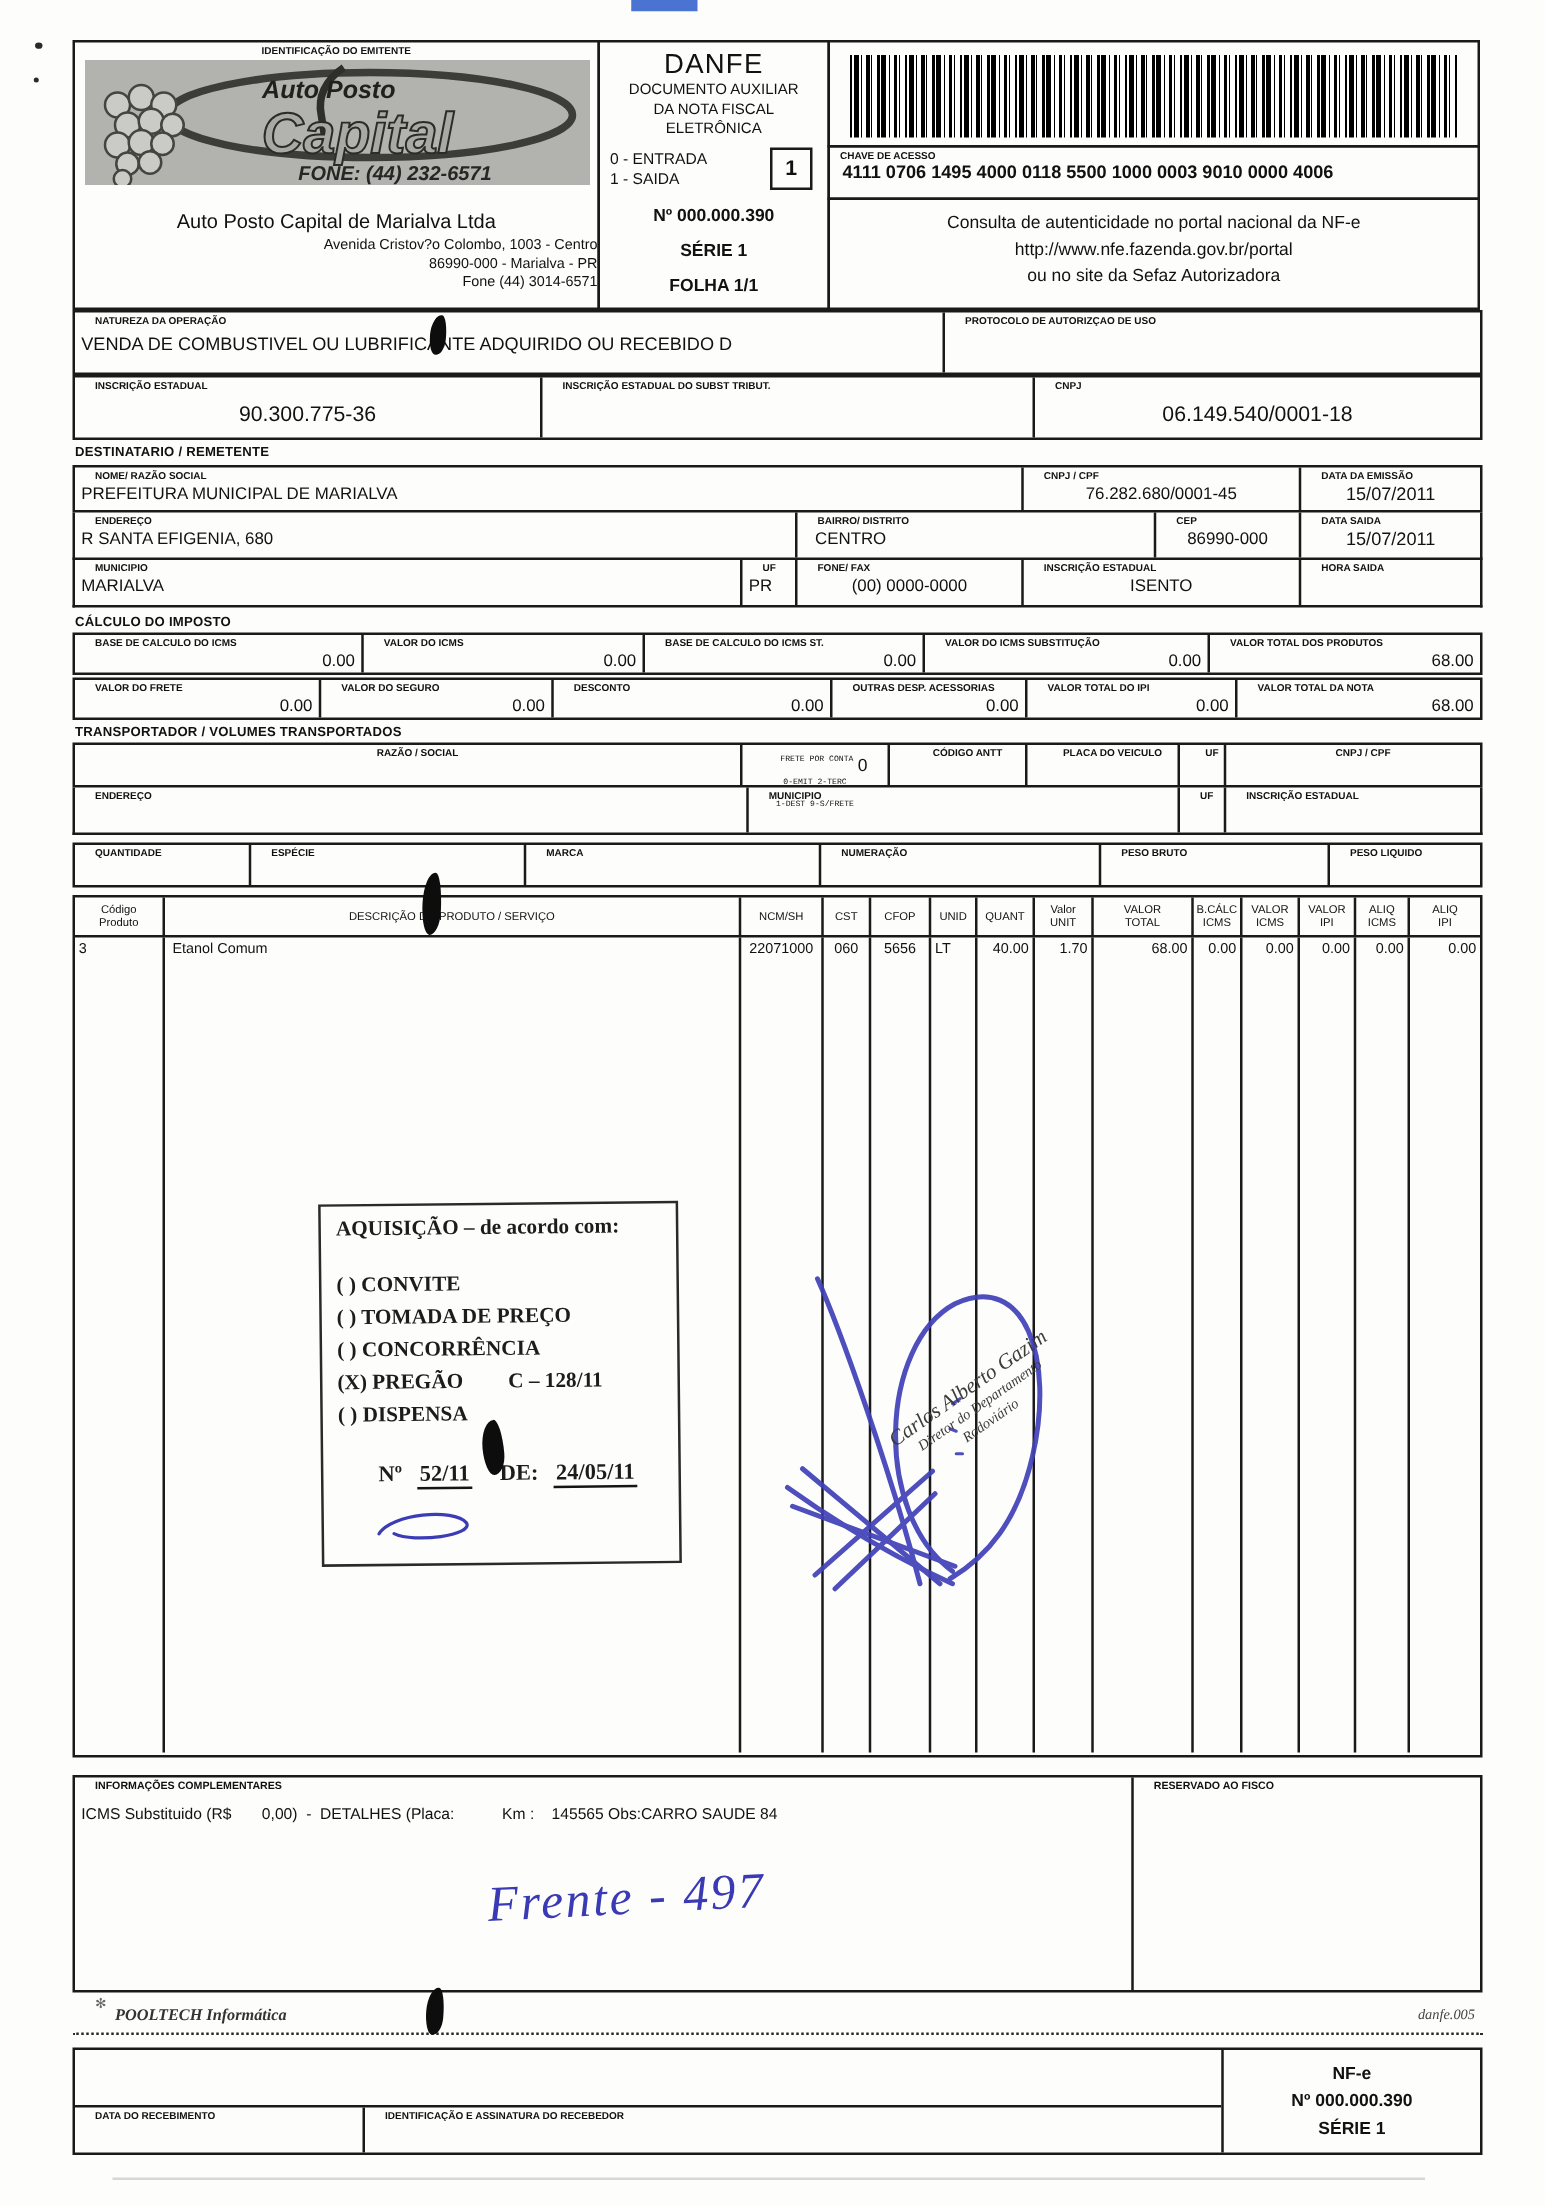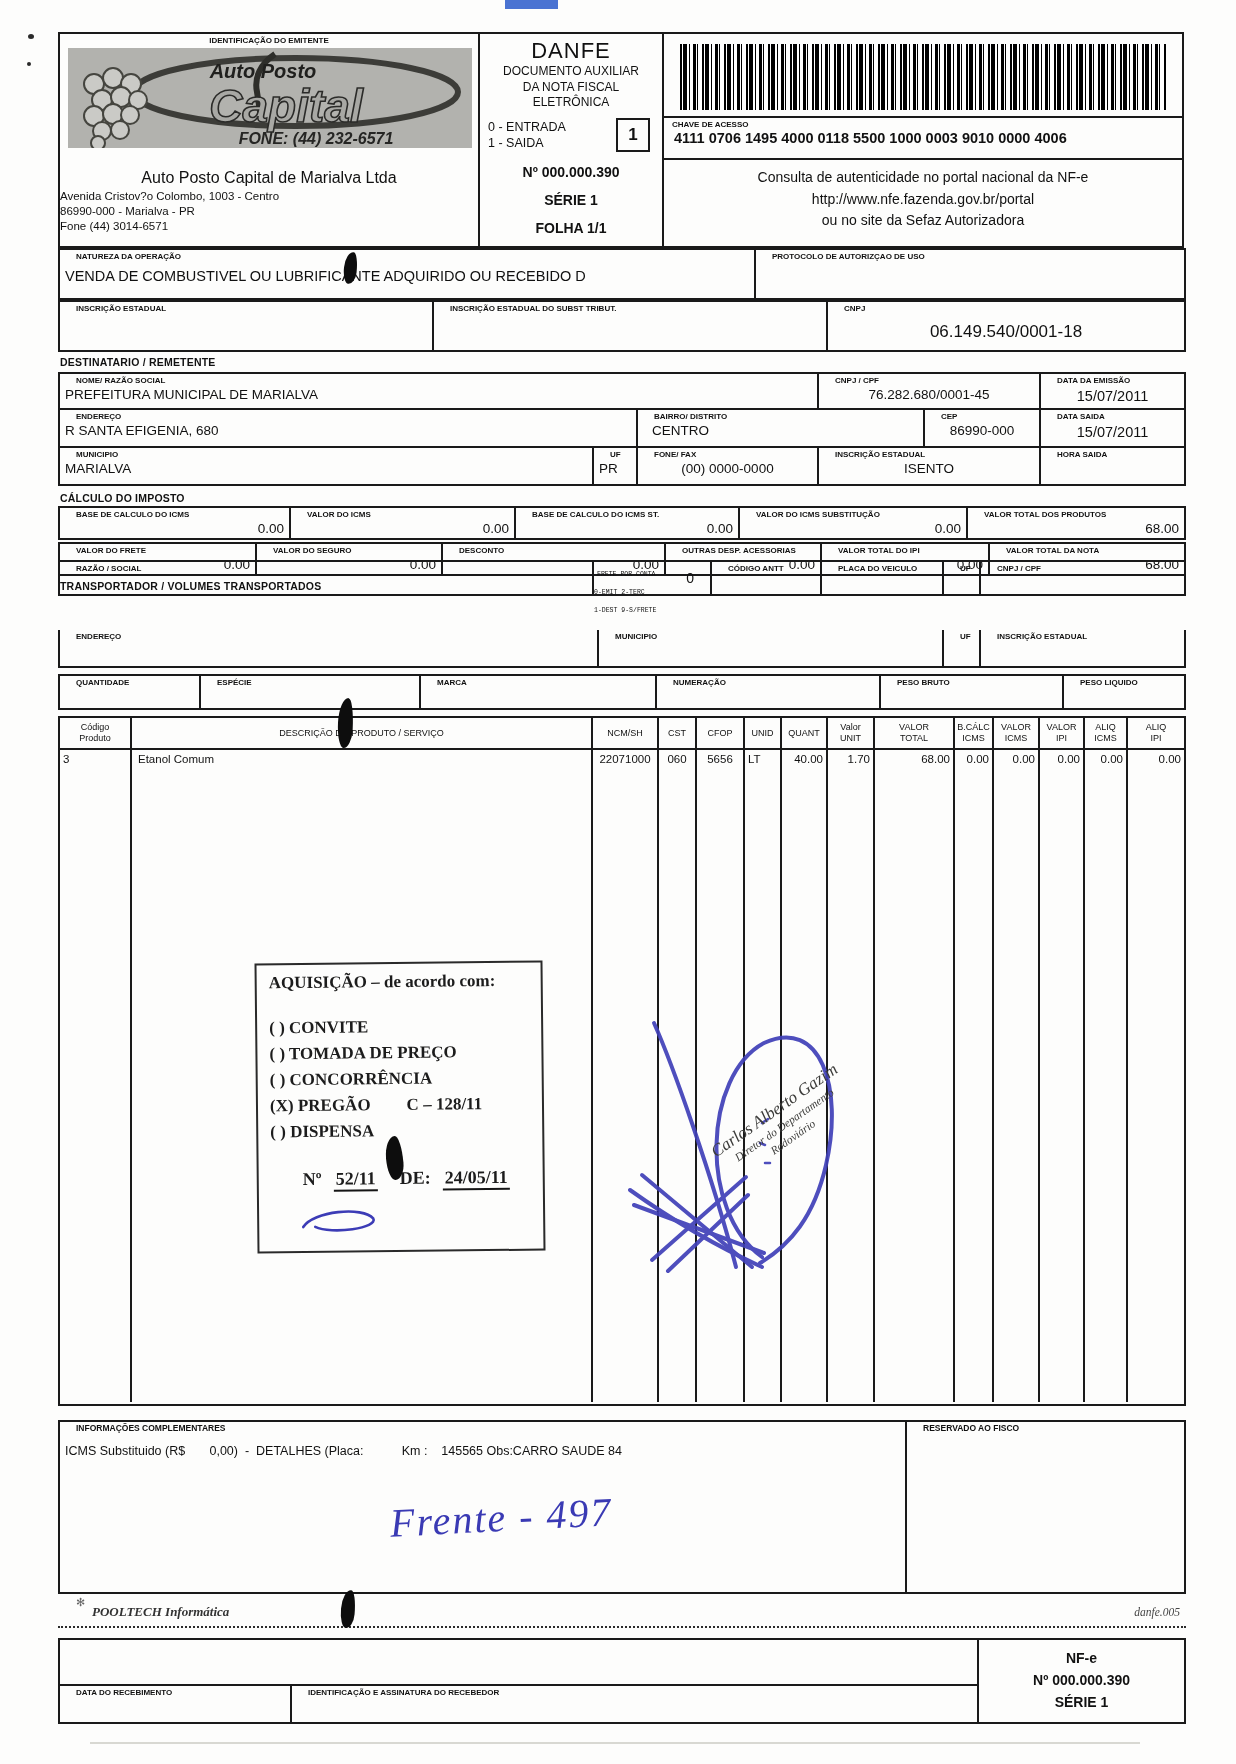--- a/index.html
+++ b/index.html
@@ -12,21 +12,21 @@
   .cl { border-right:2px solid #1a1a1a; position:relative; flex:0 0 auto; }
   .cl.last { border-right:none; flex:1 1 auto; }
   .lb { display:block; font-size:8px; font-weight:bold; padding:2px 0 0 16px; line-height:1.15; white-space:nowrap; }
   .vl { display:block; font-size:13.5px; line-height:1.25; padding:2px 5px; }
   .big { font-size:17px; text-align:center; padding-top:8px; }
   .al-c { text-align:center; } .al-r { text-align:right; } 
   .sec { position:absolute; font-size:10.5px; font-weight:bold; letter-spacing:.2px; }
   
   .emitlabel { font-size:8px; font-weight:bold; text-align:center; padding-top:2px; }
   .emit-name { font-size:16px; text-align:center; margin-top:6px; }
-  .emit-line { font-size:11.5px; text-align:left; margin-top:3px; }
+  .emit-line { font-size:11.5px; text-align:right; margin-top:3px; }
   .danfe-title { font-size:22px; font-weight:normal; text-align:center; margin-top:4px; letter-spacing:1px;}
   .danfe-sub { font-size:12px; text-align:center; line-height:1.3; }
   .es { position:absolute; font-size:12.5px; }
   .tbox { position:absolute; width:34px; height:34px; border:2px solid #1a1a1a; font-size:17px; font-weight:bold;
           display:flex; align-items:center; justify-content:center; }
   .mid-num { font-size:14px; font-weight:bold; text-align:center; position:absolute; width:100%; }
   .barcode { position:absolute; left:16px; right:16px; top:10px; height:66px;
     background:repeating-linear-gradient(90deg,#000 0 2px,#fff 2px 3px,#000 3px 7px,#fff 7px 9px,#000 9px 10px,#fff 10px 13px,#000 13px 16px,#fff 16px 17px,#000 17px 18px,#fff 18px 22px); }
   .chave-v { font-size:14.5px; font-weight:bold; padding:3px 0 0 10px; }
   .consulta { font-size:14px; text-align:center; line-height:1.55; padding-top:7px; }
@@ -141,20 +141,21 @@
     </div>
     <div class="cl last">
       <span class="lb">PROTOCOLO DE AUTORIZÇAO DE USO</span>
       <span class="vl"></span>
     </div>
   </div>
 
   <div class="abs bx cells" style="left:58px;top:300px;width:1128px;height:52px;">
     <div class="cl" style="width:374px;">
       <span class="lb">INSCRIÇÃO ESTADUAL</span>
+      <span class="vl big">90.300.775-36</span>
     </div>
     <div class="cl" style="width:394px;">
       <span class="lb">INSCRIÇÃO ESTADUAL DO SUBST TRIBUT.</span>
       <span class="vl"></span>
     </div>
     <div class="cl last">
       <span class="lb">CNPJ</span>
       <span class="vl big">06.149.540/0001-18</span>
     </div>
   </div>
@@ -259,21 +260,21 @@
       <span class="lb">VALOR TOTAL DO IPI</span>
       <span class="vl al-r">0.00</span>
     </div>
     <div class="cl last">
       <span class="lb">VALOR TOTAL DA NOTA</span>
       <span class="vl al-r">68.00</span>
     </div>
   </div>
 
   <div class="sec" style="left:60px;top:580px;">TRANSPORTADOR / VOLUMES TRANSPORTADOS</div>
-  <div class="abs bx cells" style="left:58px;top:560px;width:1128px;height:36px;">
+  <div class="abs bx cells" style="left:58px;top:594px;width:1128px;height:36px;text-align:center;">
     <div class="cl" style="width:534px;">
       <span class="lb">RAZÃO / SOCIAL</span>
     </div>
     <div class="cl" style="width:118px;">
       <span class="tiny">FRETE POR CONTA
 0-EMIT 2-TERC
 1-DEST 9-S/FRETE</span>
       <span class="abs" style="right:16px;top:8px;font-size:14px;">0</span>
     </div>
     <div class="cl" style="width:110px;">

